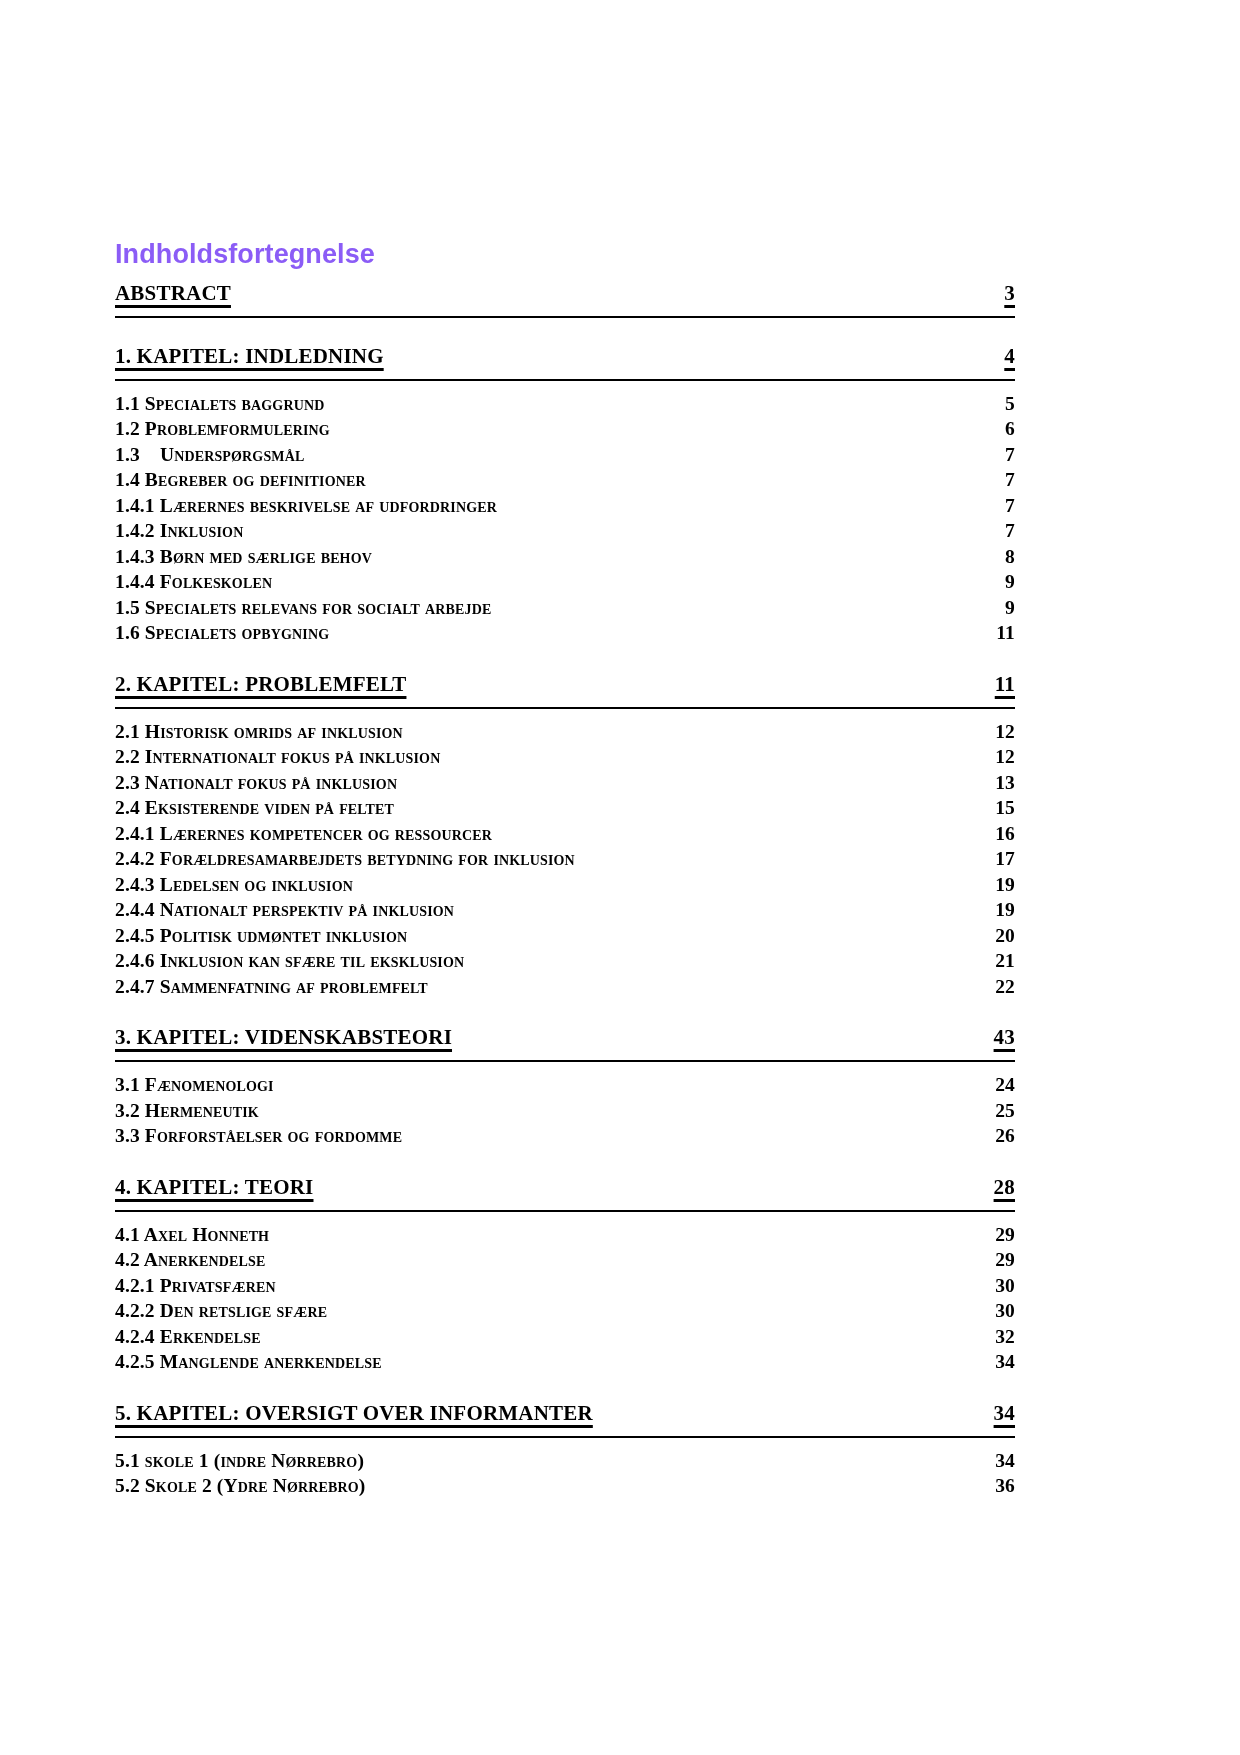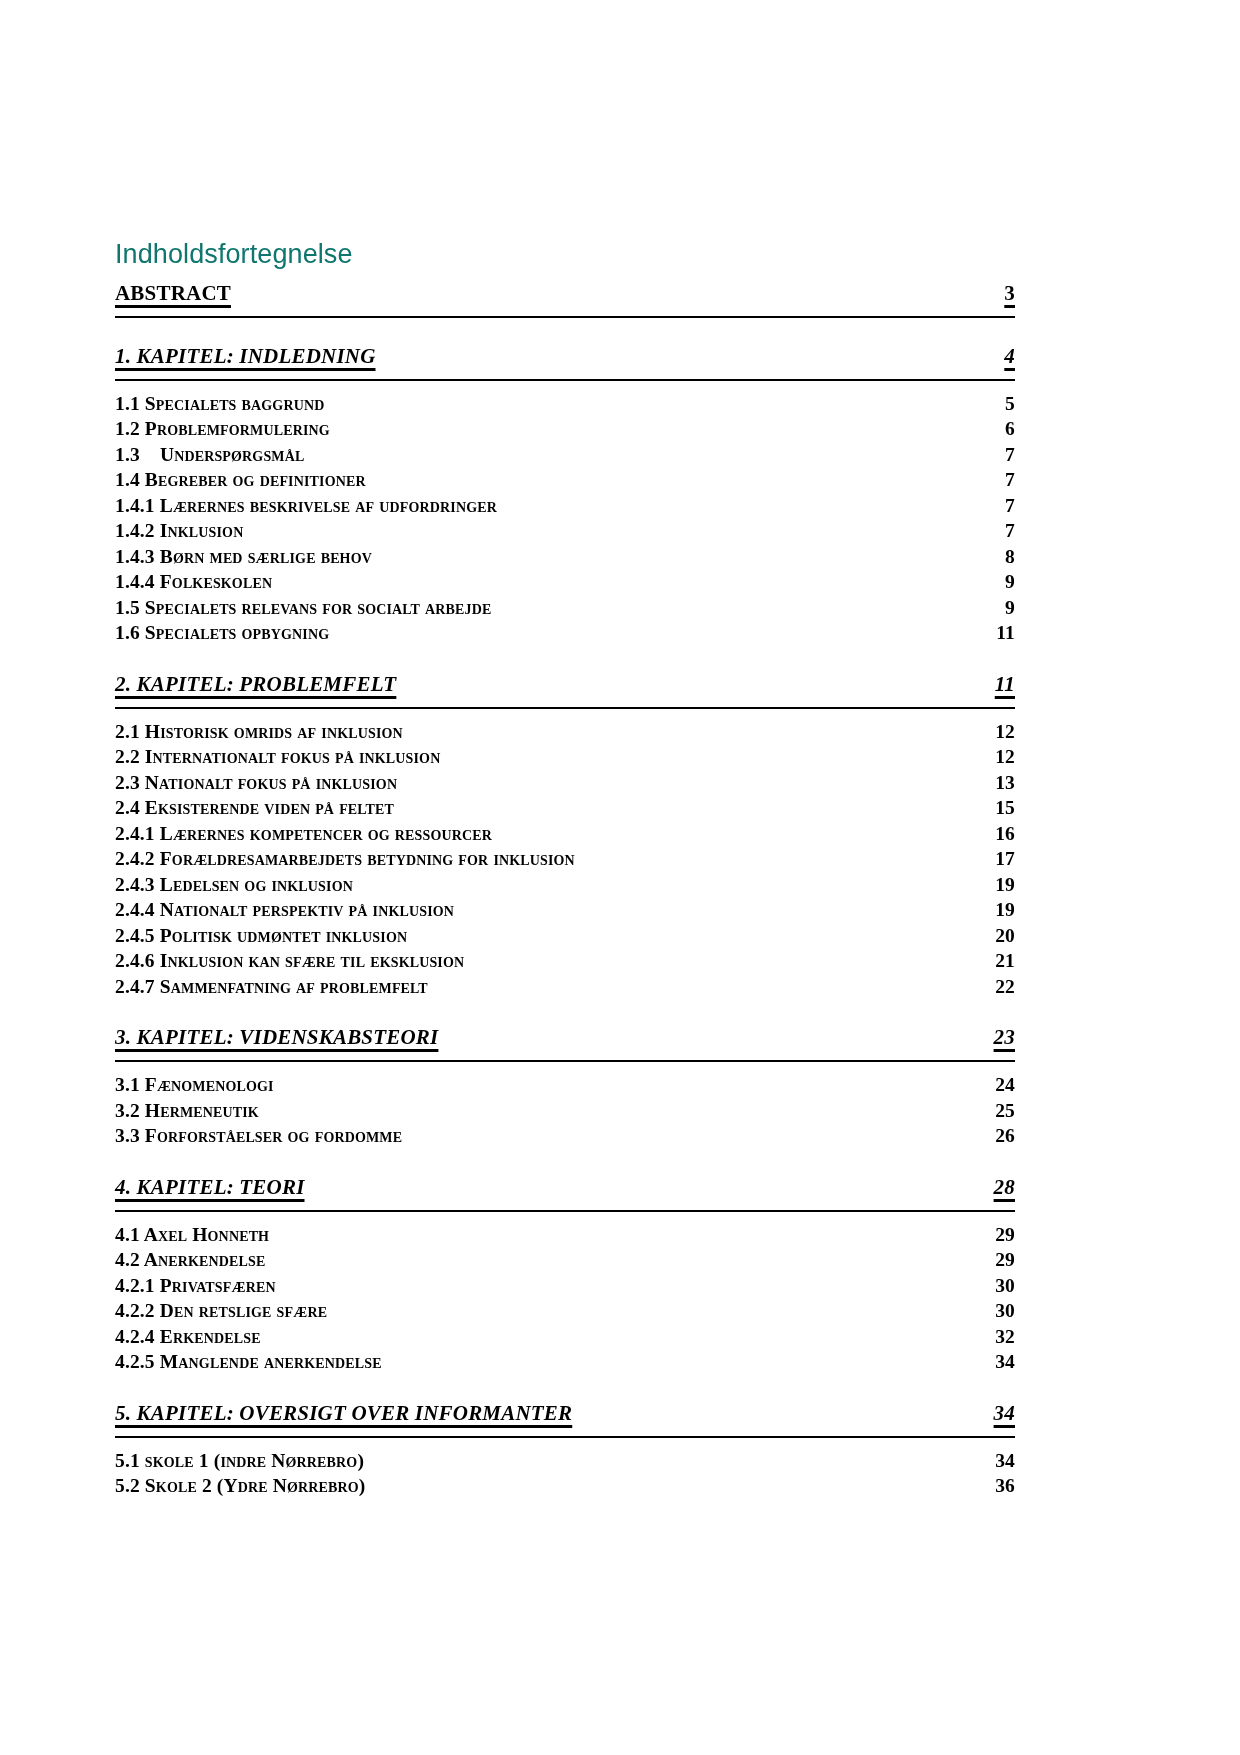--- a/index.html
+++ b/index.html
@@ -19,23 +19,23 @@
   .page {
     box-sizing: border-box;
     width: 1240px;
     height: 1755px;
     padding: 240px 228px 0 115px;
     background: #ffffff;
   }
 
   .toc-title {
     font-family: "Liberation Sans", "DejaVu Sans", sans-serif;
-    font-weight: normal;
+    font-weight: bold;
     font-size: 27px;
-    color: #0f766e;
+    color: #8b5cf6;
     letter-spacing: 0.1px;
     margin: 0 0 13px 0;
     line-height: 1.1;
   }
 
   .toc-list {
     width: 900px;
   }
 
   
@@ -79,21 +79,20 @@
   .level-1 .entry-page {
     text-decoration: underline;
     text-underline-offset: 5px;
     text-decoration-thickness: 2.6px;
     min-width: 22px;
   }
 
   
   .level-1.with-gap {
     margin-top: 28px;
-    font-style: italic;
   }
 
   
   .level-2, .level-3 {
     font-size: 19.5px;
     font-variant: small-caps;
     letter-spacing: 0.15px;
     padding-top: 3px;
     padding-bottom: 3px;
     gap: 40px;
@@ -233,21 +232,21 @@
         <span class="entry-page">21</span>
       </div>
       <div class="toc-entry level-3">
         <span class="entry-label">2.4.7 Sammenfatning af problemfelt</span>
         <span class="entry-fill"></span>
         <span class="entry-page">22</span>
       </div>
       <div class="toc-entry level-1 with-gap">
         <span class="entry-label">3. KAPITEL: VIDENSKABSTEORI</span>
         <span class="entry-fill"></span>
-        <span class="entry-page">23</span>
+        <span class="entry-page">43</span>
       </div>
       <div class="toc-entry level-2 sub-group">
         <span class="entry-label">3.1 Fænomenologi</span>
         <span class="entry-fill"></span>
         <span class="entry-page">24</span>
       </div>
       <div class="toc-entry level-2">
         <span class="entry-label">3.2 Hermeneutik</span>
         <span class="entry-fill"></span>
         <span class="entry-page">25</span>

